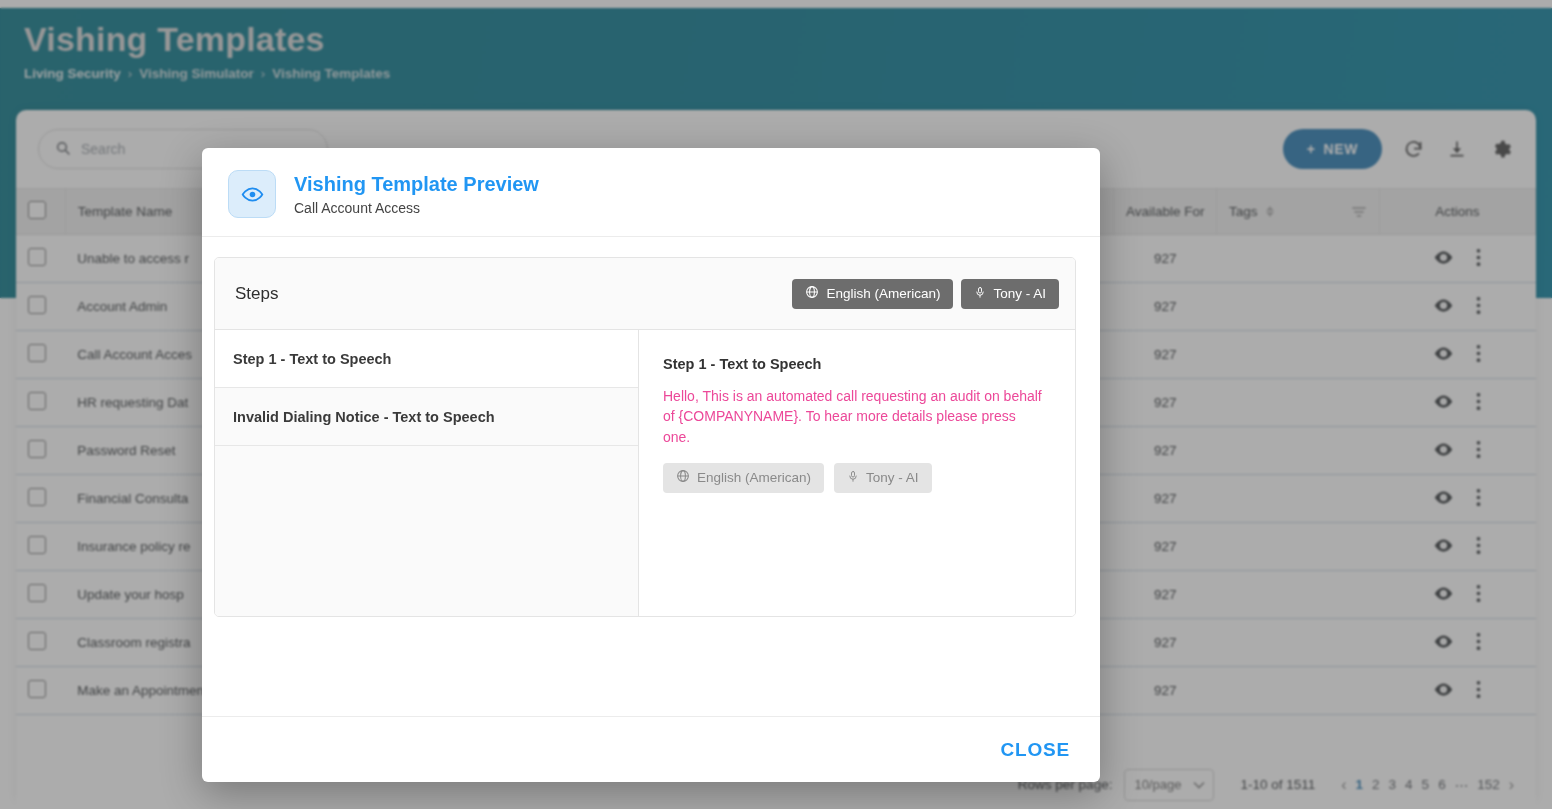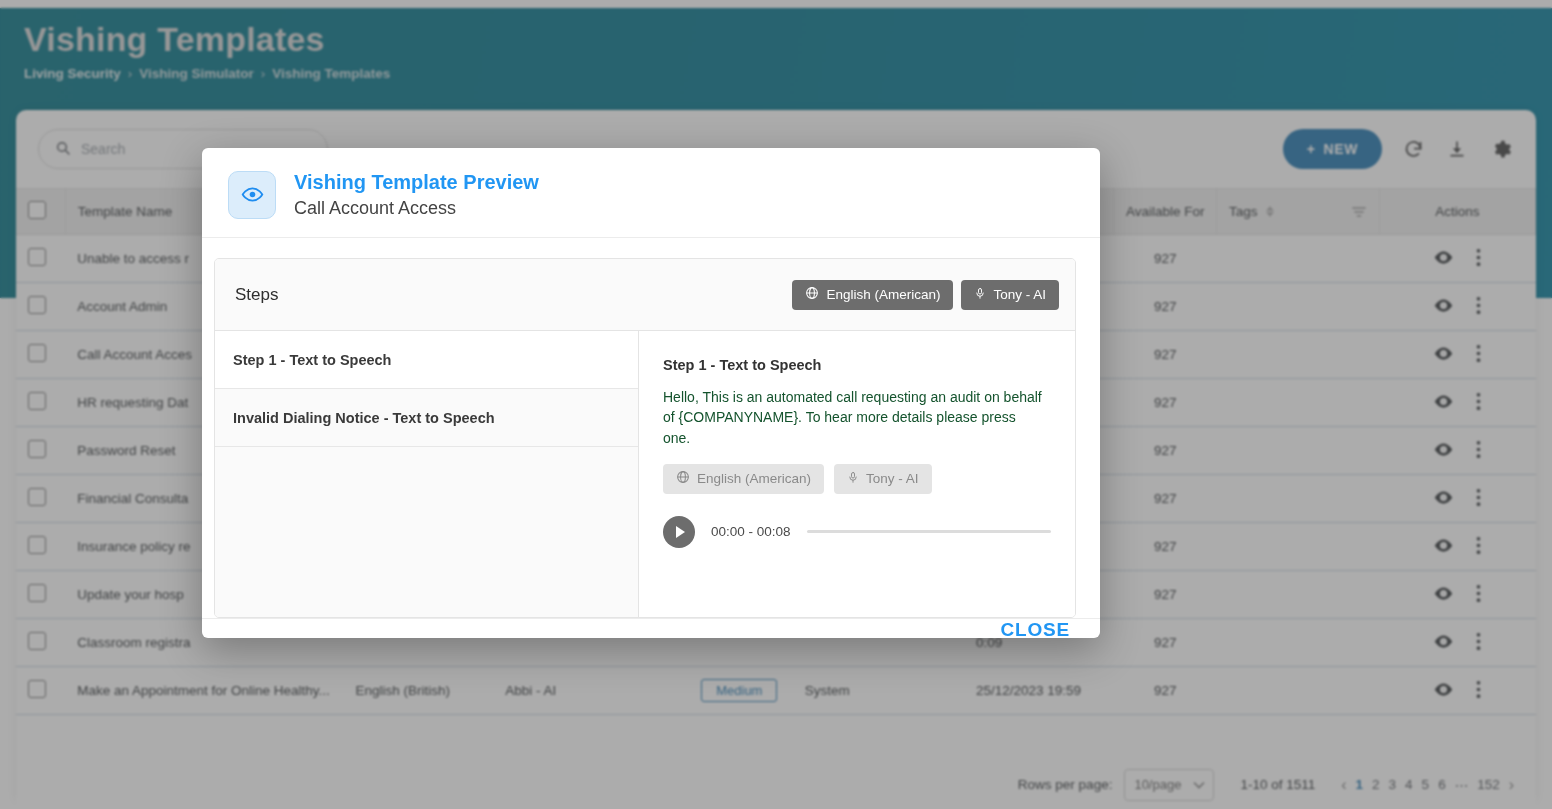--- a/index.html
+++ b/index.html
@@ -144,38 +144,38 @@
   
   .overlay {
     position: absolute; inset: 0;
     background: rgba(70,70,70,.45);
     backdrop-filter: blur(1.2px);
   }
 
   
   .modal {
     position: absolute; left: 202px; top: 148px;
-    width: 898px; height: 490px;
+    width: 898px; height: 634px;
     background: #ffffff; border-radius: 6px;
     box-shadow: 0 12px 40px rgba(0,0,0,.3);
     display: flex; flex-direction: column;
   }
   .modal-head {
     display: flex; align-items: center; gap: 18px;
     padding: 22px 26px 18px 26px;
     border-bottom: 1px solid #ececec;
   }
   .eye-chip {
     width: 48px; height: 48px; border-radius: 10px;
     background: #dcedfb; border: 1px solid #bcdcf6;
     display: flex; align-items: center; justify-content: center;
     color: #1f8df0; flex: none;
   }
   .modal-title { font-size: 20px; font-weight: bold; color: #2196f3; line-height: 1.25; }
-  .modal-sub { font-size: 18px; color: #444444; margin-top: 3px; }
+  .modal-sub { font-size: 14px; color: #444444; margin-top: 3px; }
 
   .modal-body { padding: 20px 24px 0 12px; flex: 1; }
   .steps-panel {
     border: 1px solid #e4e4e4; border-radius: 5px;
     background: #fafafa; overflow: hidden; height: 360px;
     display: flex; flex-direction: column;
   }
   .steps-head {
     height: 72px; display: flex; align-items: center;
     padding: 0 16px 0 20px;
@@ -208,21 +208,21 @@
   .step-row.selected { background: #ffffff; }
   .vish-badge {
     margin-left: auto;
     border: 1px solid #d5342f; color: #d5342f;
     border-radius: 4px; padding: 5px 13px;
     font-size: 13.5px; font-weight: bold; background: #ffffff;
   }
   .step-detail { flex: 1; background: #ffffff; padding: 26px 24px 0 24px; }
   .step-detail h4 { font-size: 14.5px; font-weight: bold; color: #333333; }
   .step-script {
-    margin-top: 14px; font-size: 14px; color: #14532d; line-height: 1.45;
+    margin-top: 14px; font-size: 14px; color: #ec4899; line-height: 1.45;
     max-width: 380px;
   }
   .detail-chips { margin-top: 16px; display: flex; gap: 10px; }
   .player { margin-top: 22px; display: flex; align-items: center; gap: 16px; }
   .play-btn {
     width: 32px; height: 32px; border-radius: 50%;
     background: #6d6d6d; border: none; cursor: pointer;
     display: flex; align-items: center; justify-content: center;
   }
   .play-btn .tri {
@@ -717,27 +717,20 @@
                   <svg width="12" height="15" viewBox="0 0 24 24" fill="none" stroke="#8a8a8a" stroke-width="1.9" stroke-linecap="round">
                     <rect x="9" y="2" width="6" height="11" rx="3"></rect>
                       <path d="M5.5 11a6.5 6.5 0 0 0 13 0"></path>
                       <line x1="12" y1="17.5" x2="12" y2="21.5"></line>
                   </svg>
                 </span>
                 <span>Tony - AI</span>
               </span>
             </div>
 
-            <div class="player">
-              <button class="play-btn">
-                  <span class="tri"></span>
-                </button>
-              <span class="time-label">00:00 - 00:08</span>
-              <span class="track"></span>
-            </div>
 
           </div>
         </div>
       </div>
     </div>
 
     <div class="modal-foot">
       <button class="close-btn">CLOSE</button>
     </div>
   </div>

